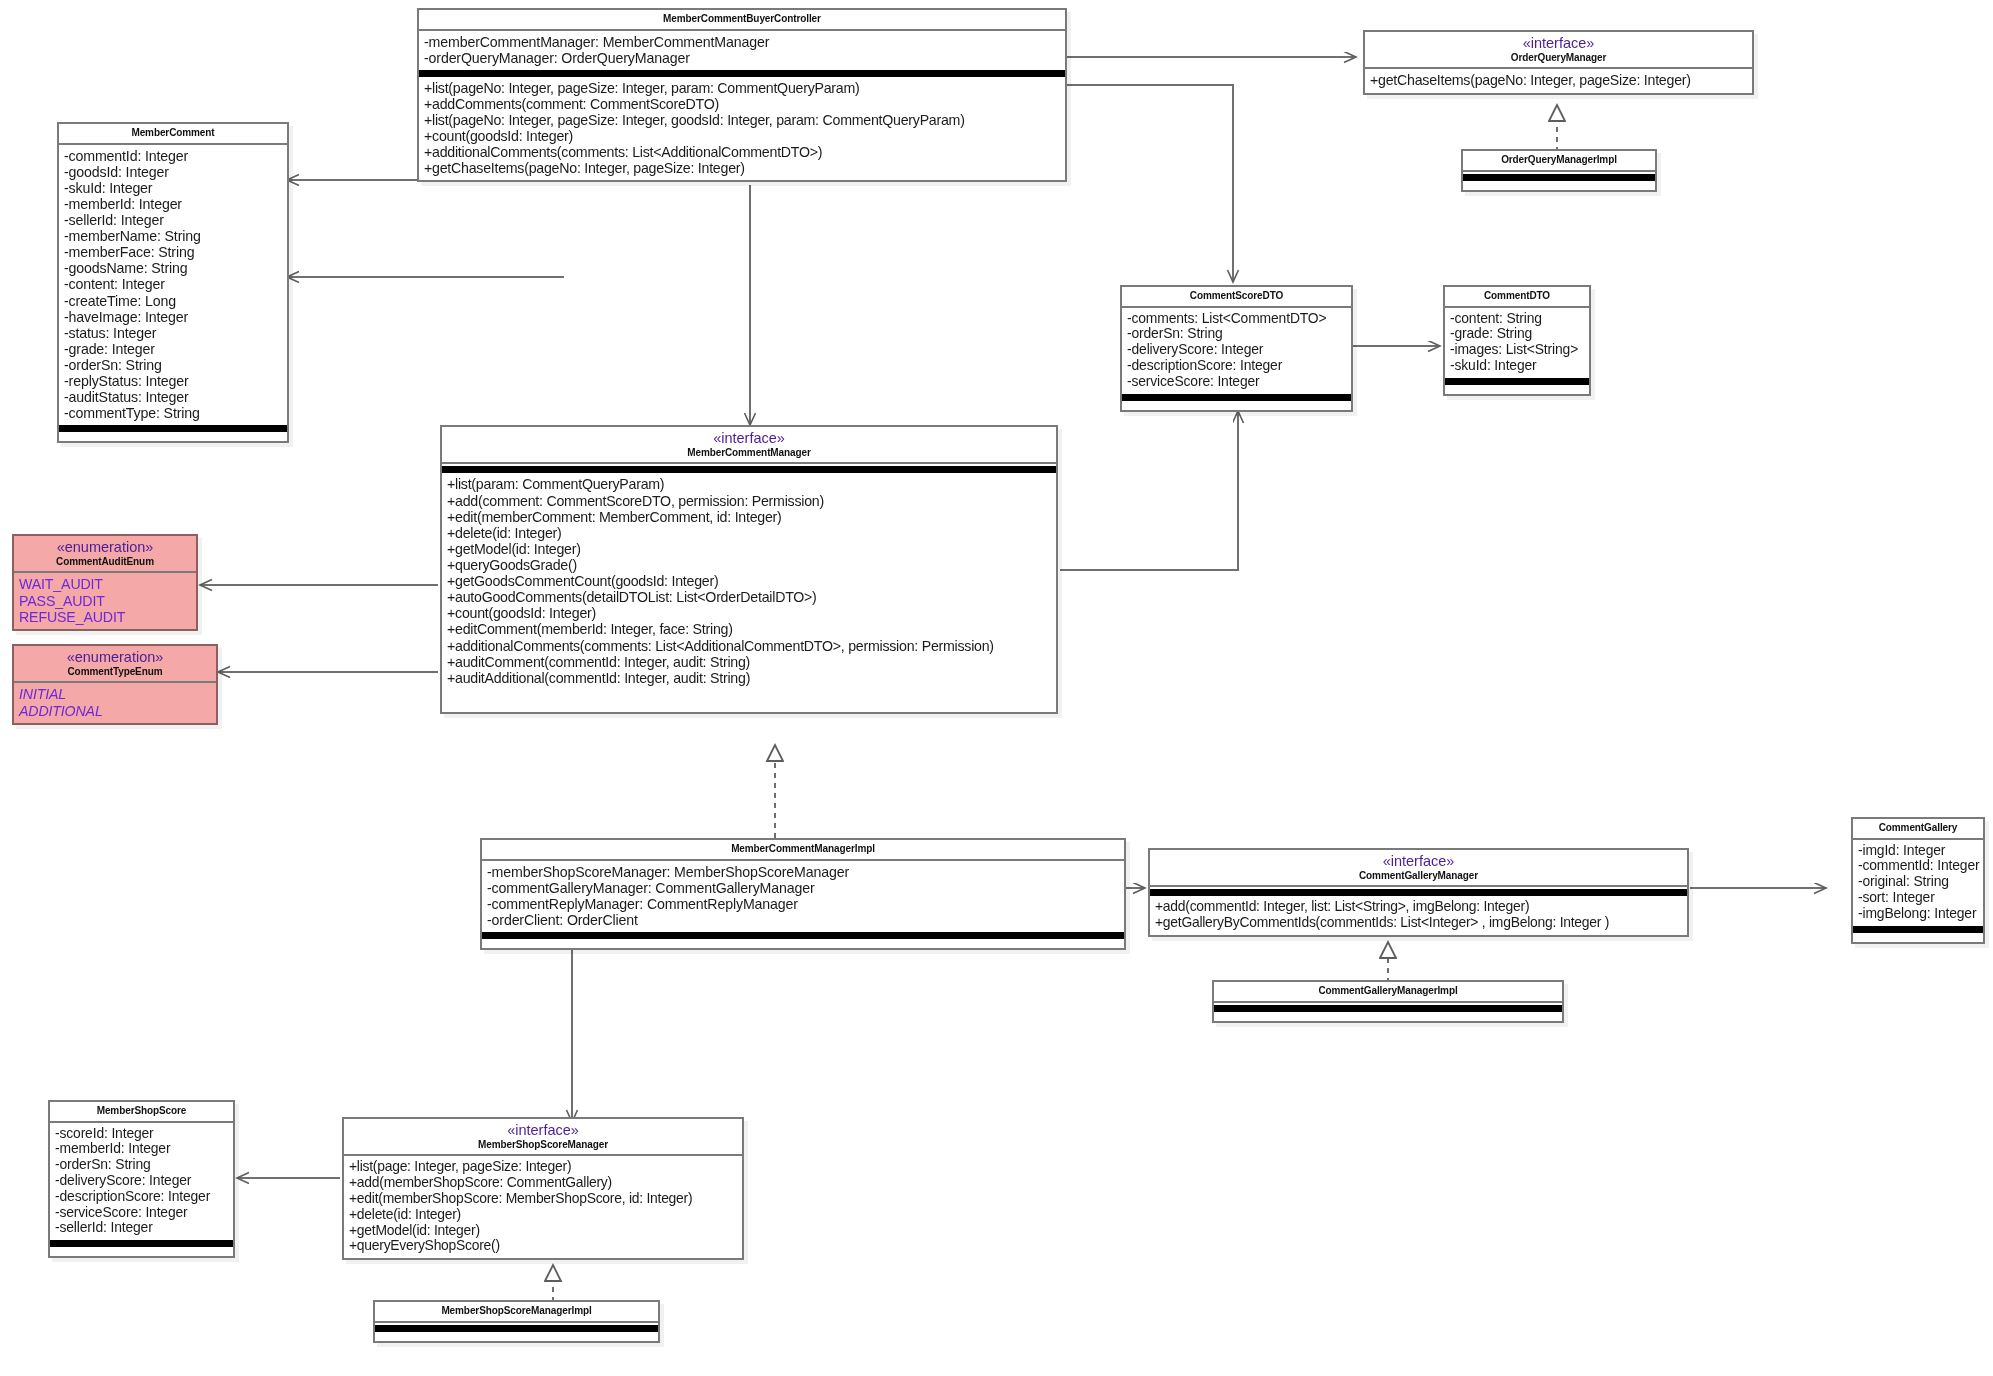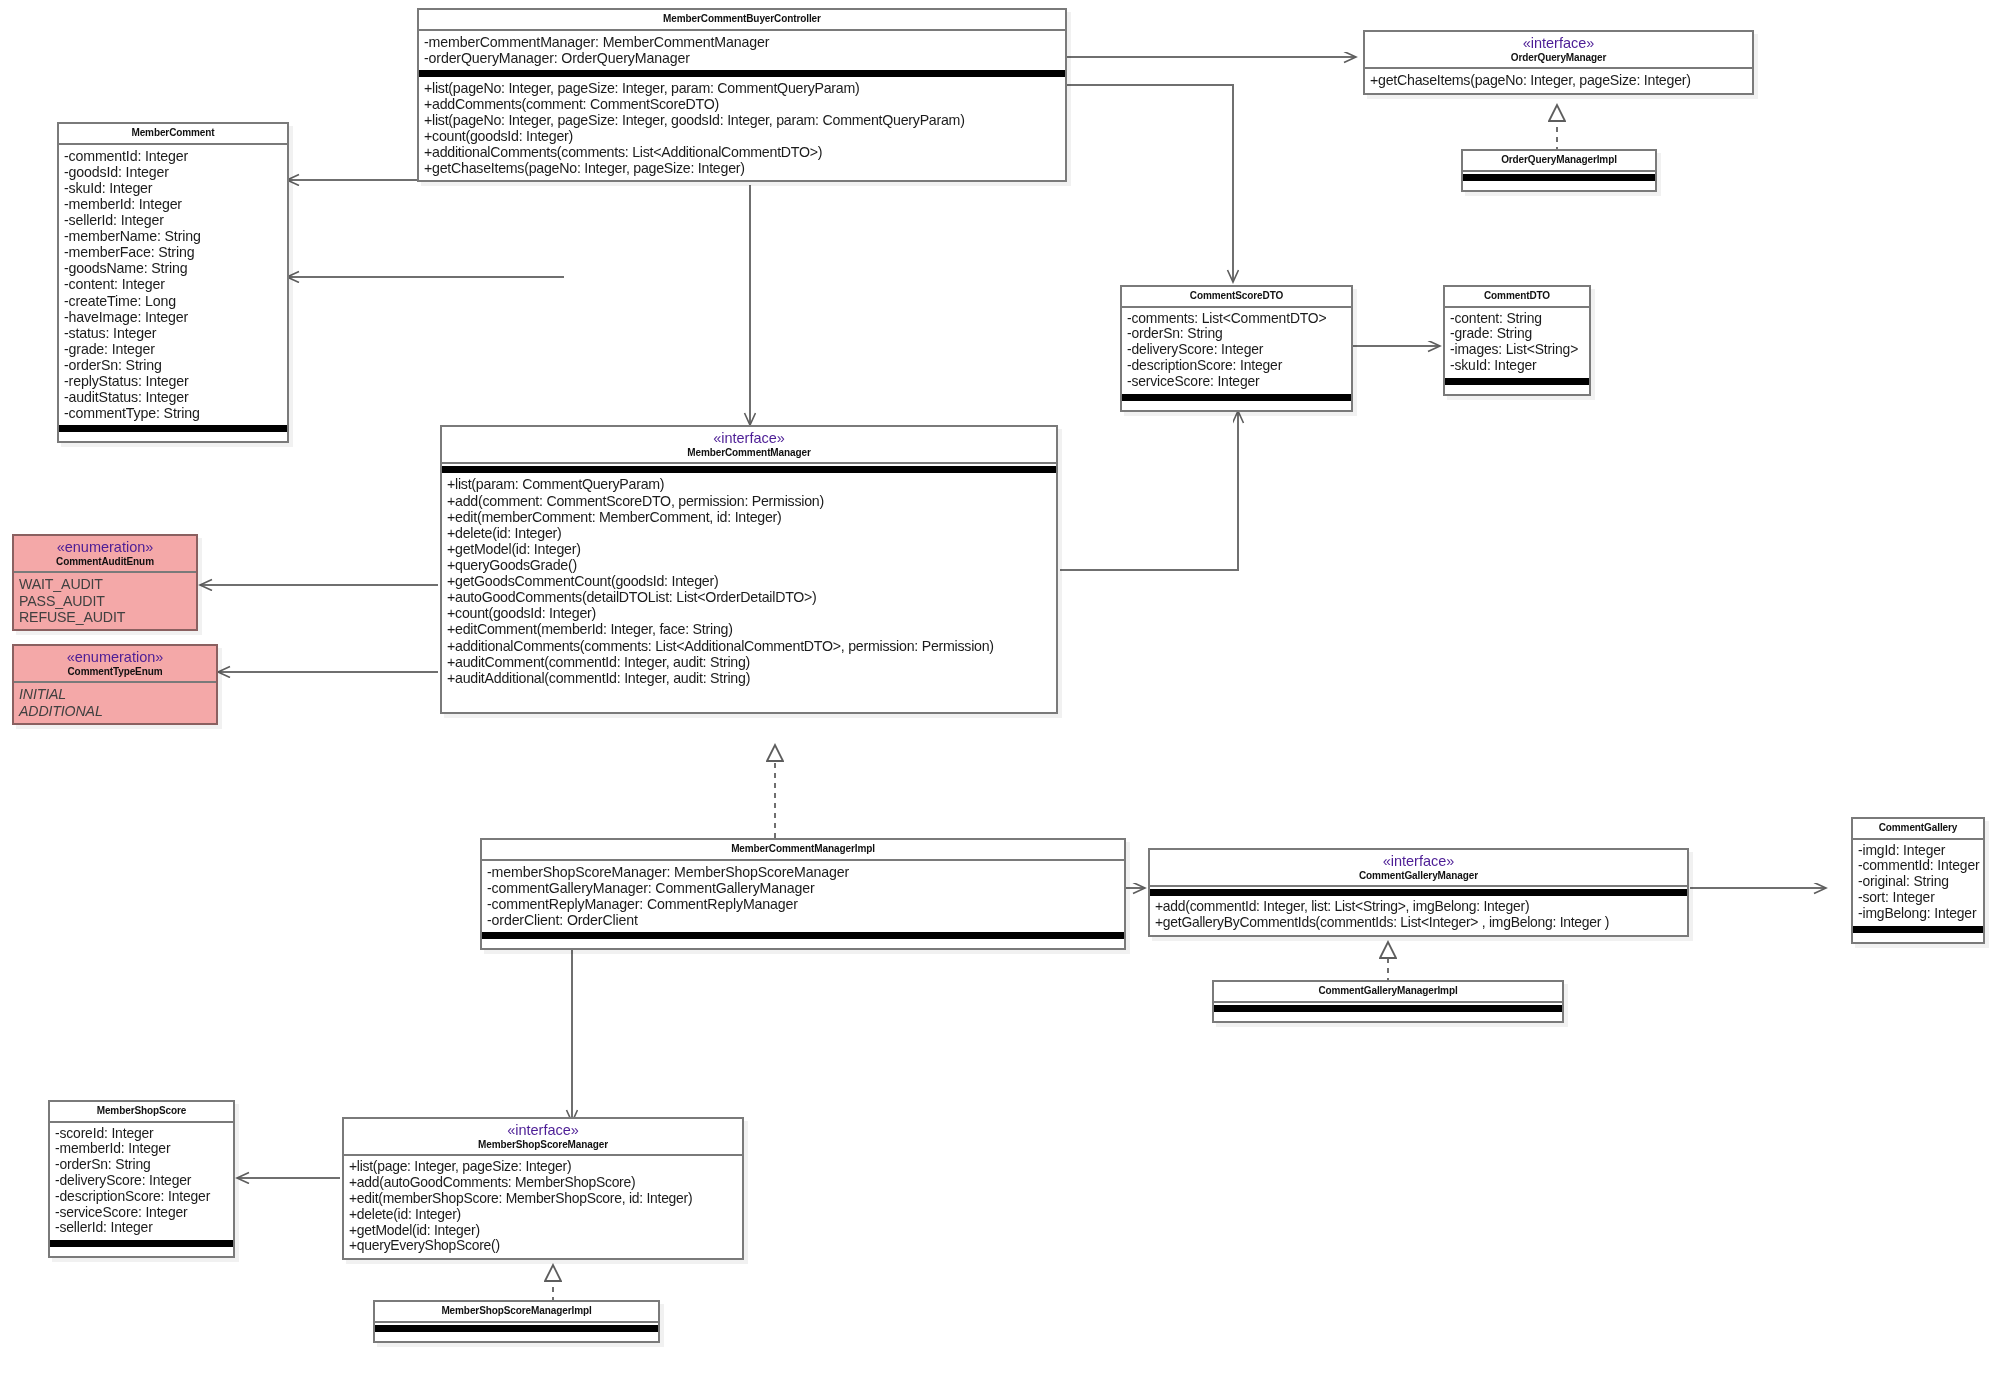--- a/index.html
+++ b/index.html
@@ -57,21 +57,21 @@
   .uml .sec:last-child { border-bottom: none; }
   .uml .sec.empty { height: 9px; padding: 0; }
   .uml .sec.empty2 { height: 9px; padding: 0; border-bottom: none; }
   .uml .row {
     font-size: 14.2px;
     color: #1b1b1b;
     line-height: 1.135;
     white-space: nowrap;
     letter-spacing: -0.15px;
   }
-  .uml.pink .row { color: #404040; }
+  .uml.pink .row { color: #6d28d9; }
   .uml .sec.ops .row { letter-spacing: -0.25px; }
 
   
   .tight .row { font-size: 13.9px; }
 </style>
 </head>
 <body>
 
 <div id="canvas">
 
@@ -320,21 +320,21 @@
     <div class="sec empty2"></div>
   </div>
 
   <div class="uml" style="left:342px; top:1117px; width:402px;">
     <div class="hdr">
       <span class="stereo">«interface»</span>
       <span class="cname">MemberShopScoreManager</span>
     </div>
     <div class="sec ops tight">
       <div class="row">+list(page: Integer, pageSize: Integer)</div>
-      <div class="row">+add(autoGoodComments: MemberShopScore)</div>
+      <div class="row">+add(memberShopScore: CommentGallery)</div>
       <div class="row">+edit(memberShopScore: MemberShopScore, id: Integer)</div>
       <div class="row">+delete(id: Integer)</div>
       <div class="row">+getModel(id: Integer)</div>
       <div class="row">+queryEveryShopScore()</div>
     </div>
   </div>
 
   <div class="uml" style="left:373px; top:1300px; width:287px;">
     <div class="hdr">
       <span class="cname">MemberShopScoreManagerImpl</span>

